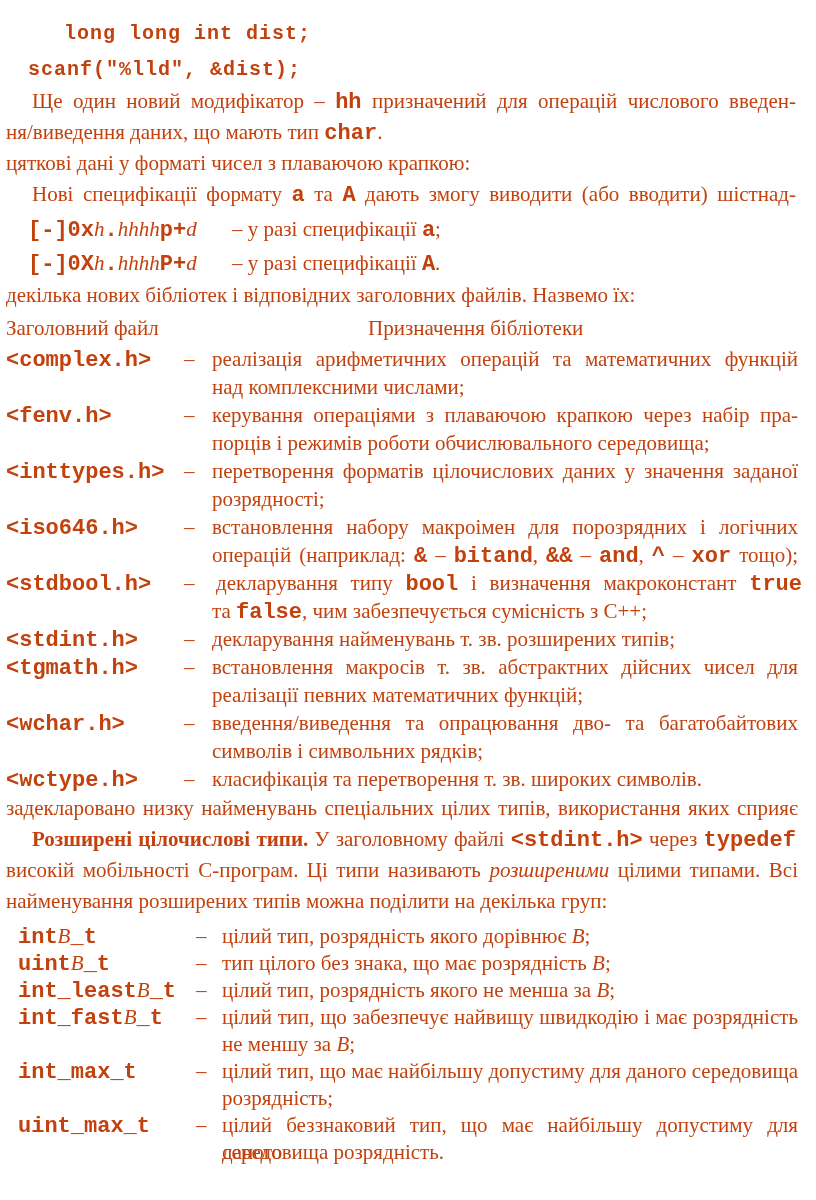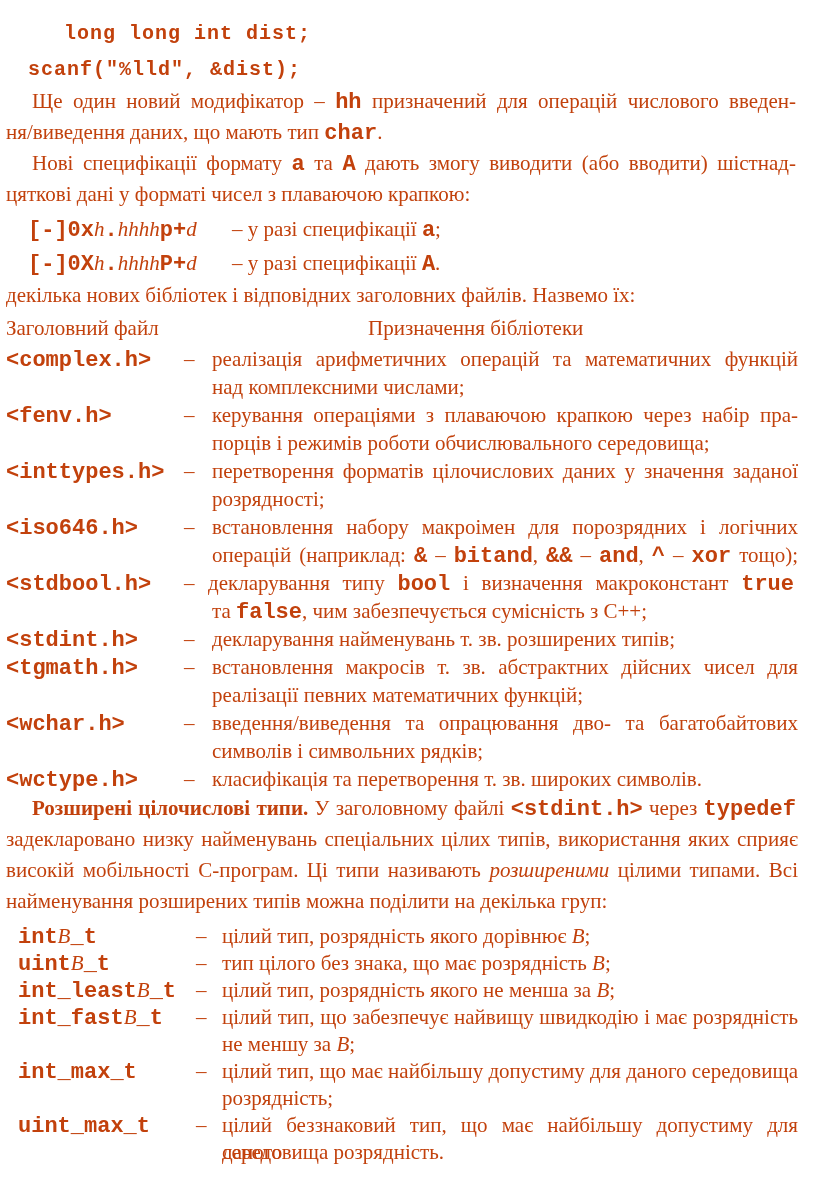--- a/index.html
+++ b/index.html
@@ -31,24 +31,24 @@
     <div class="line code" style="height: 36px; line-height: 36px;">
       <div class="run" style="left: 28px;"><span class="s-m">scanf("%lld", &amp;dist);</span></div>
     </div>
     <div class="line" style="height: 31px; line-height: 31px;">
       <div class="run just" style="left: 32px; width: 764px;"><span class="s-r">Ще один новий модифікатор – </span><span class="s-m">hh</span><span class="s-r"> призначений для операцій числового введен-</span></div>
     </div>
     <div class="line" style="height: 31px; line-height: 31px;">
       <div class="run" style="left: 6px;"><span class="s-r">ня/виведення даних, що мають тип </span><span class="s-m">char</span><span class="s-r">.</span></div>
     </div>
     <div class="line" style="height: 31px; line-height: 31px;">
-      <div class="run just" style="left: 32px; width: 764px;"><span class="s-r">Нові специфікації формату </span><span class="s-m">a</span><span class="s-r"> та </span><span class="s-m">A</span><span class="s-r"> дають змогу виводити (або вводити) шістнад-</span></div>
+      <div class="run" style="left: 6px;"><span class="s-r">цяткові дані у форматі чисел з плаваючою крапкою:</span></div>
     </div>
     <div class="line" style="height: 31px; line-height: 31px;">
-      <div class="run" style="left: 6px;"><span class="s-r">цяткові дані у форматі чисел з плаваючою крапкою:</span></div>
+      <div class="run just" style="left: 32px; width: 764px;"><span class="s-r">Нові специфікації формату </span><span class="s-m">a</span><span class="s-r"> та </span><span class="s-m">A</span><span class="s-r"> дають змогу виводити (або вводити) шістнад-</span></div>
     </div>
     <div class="line" style="height: 34px; line-height: 34px; margin-top: 2px;">
       <div class="run" style="left: 28px;"><span class="s-m">[-]0x</span><span class="s-i">h</span><span class="s-m">.</span><span class="s-i">hhhh</span><span class="s-m">p+</span><span class="s-i">d</span></div>
       <div class="run" style="left: 232px;"><span class="s-r">– у разі специфікації </span><span class="s-m">a</span><span class="s-r">;</span></div>
     </div>
     <div class="line" style="height: 34px; line-height: 34px;">
       <div class="run" style="left: 28px;"><span class="s-m">[-]0X</span><span class="s-i">h</span><span class="s-m">.</span><span class="s-i">hhhh</span><span class="s-m">P+</span><span class="s-i">d</span></div>
       <div class="run" style="left: 232px;"><span class="s-r">– у разі специфікації </span><span class="s-m">A</span><span class="s-r">.</span></div>
     </div>
     <div class="line" style="height: 31px; line-height: 31px;">
@@ -86,21 +86,21 @@
       <div class="run" style="left: 6px;"><span class="s-m">&lt;iso646.h&gt;</span></div>
       <div class="run" style="left: 184px;"><span class="s-r">–</span></div>
       <div class="run just" style="left: 212px; width: 586px;"><span class="s-r">встановлення набору макроімен для порозрядних і логічних</span></div>
     </div>
     <div class="line" style="height: 28px; line-height: 28px;">
       <div class="run just" style="left: 212px; width: 586px;"><span class="s-r">операцій (наприклад: </span><span class="s-m">&amp;</span><span class="s-r"> – </span><span class="s-m">bitand</span><span class="s-r">, </span><span class="s-m">&amp;&amp;</span><span class="s-r"> – </span><span class="s-m">and</span><span class="s-r">, </span><span class="s-m">^</span><span class="s-r"> – </span><span class="s-m">xor</span><span class="s-r"> тощо);</span></div>
     </div>
     <div class="line" style="height: 28px; line-height: 28px;">
       <div class="run" style="left: 6px;"><span class="s-m">&lt;stdbool.h&gt;</span></div>
       <div class="run" style="left: 184px;"><span class="s-r">–</span></div>
-      <div class="run just" style="left: 208px; width: 586px;"><span class="s-r">декларування типу </span><span class="s-m">bool</span><span class="s-r"> і визначення макроконстант </span><span class="s-m">true</span></div>
+      <div class="run just" style="left: 216px; width: 586px;"><span class="s-r">декларування типу </span><span class="s-m">bool</span><span class="s-r"> і визначення макроконстант </span><span class="s-m">true</span></div>
     </div>
     <div class="line" style="height: 28px; line-height: 28px; padding-left: 16px;">
       <div class="run" style="left: 212px;"><span class="s-r">та </span><span class="s-m">false</span><span class="s-r">, чим забезпечується сумісність з C++;</span></div>
     </div>
     <div class="line" style="height: 28px; line-height: 28px;">
       <div class="run" style="left: 6px;"><span class="s-m">&lt;stdint.h&gt;</span></div>
       <div class="run" style="left: 184px;"><span class="s-r">–</span></div>
       <div class="run" style="left: 212px;"><span class="s-r">декларування найменувань т. зв. розширених типів;</span></div>
     </div>
     <div class="line" style="height: 28px; line-height: 28px;">
@@ -118,24 +118,24 @@
     </div>
     <div class="line" style="height: 28px; line-height: 28px;">
       <div class="run" style="left: 212px;"><span class="s-r">символів і символьних рядків;</span></div>
     </div>
     <div class="line" style="height: 28px; line-height: 28px;">
       <div class="run" style="left: 6px;"><span class="s-m">&lt;wctype.h&gt;</span></div>
       <div class="run" style="left: 184px;"><span class="s-r">–</span></div>
       <div class="run" style="left: 212px;"><span class="s-r">класифікація та перетворення т. зв. широких символів.</span></div>
     </div>
     <div class="line" style="height: 31px; line-height: 31px;">
-      <div class="run just" style="left: 32px; width: 764px;"><span class="s-b">Розширені цілочислові типи.</span><span class="s-r"> У заголовному файлі </span><span class="s-m">&lt;stdint.h&gt;</span><span class="s-r"> через </span><span class="s-m">typedef</span></div>
+      <div class="run just" style="left: 6px; width: 792px;"><span class="s-r">задекларовано низку найменувань спеціальних цілих типів, використання яких сприяє</span></div>
     </div>
     <div class="line" style="height: 31px; line-height: 31px;">
-      <div class="run just" style="left: 6px; width: 792px;"><span class="s-r">задекларовано низку найменувань спеціальних цілих типів, використання яких сприяє</span></div>
+      <div class="run just" style="left: 32px; width: 764px;"><span class="s-b">Розширені цілочислові типи.</span><span class="s-r"> У заголовному файлі </span><span class="s-m">&lt;stdint.h&gt;</span><span class="s-r"> через </span><span class="s-m">typedef</span></div>
     </div>
     <div class="line" style="height: 31px; line-height: 31px;">
       <div class="run just" style="left: 6px; width: 792px;"><span class="s-r">високій мобільності C-програм. Ці типи називають </span><span class="s-i">розширеними</span><span class="s-r"> цілими типами. Всі</span></div>
     </div>
     <div class="line" style="height: 31px; line-height: 31px;">
       <div class="run" style="left: 6px;"><span class="s-r">найменування розширених типів можна поділити на декілька груп:</span></div>
     </div>
     <div class="line" style="height: 27px; line-height: 27px; margin-top: 6px;">
       <div class="run" style="left: 18px;"><span class="s-m">int</span><span class="s-i">B</span><span class="s-m">_t</span></div>
       <div class="run" style="left: 196px;"><span class="s-r">–</span></div>

